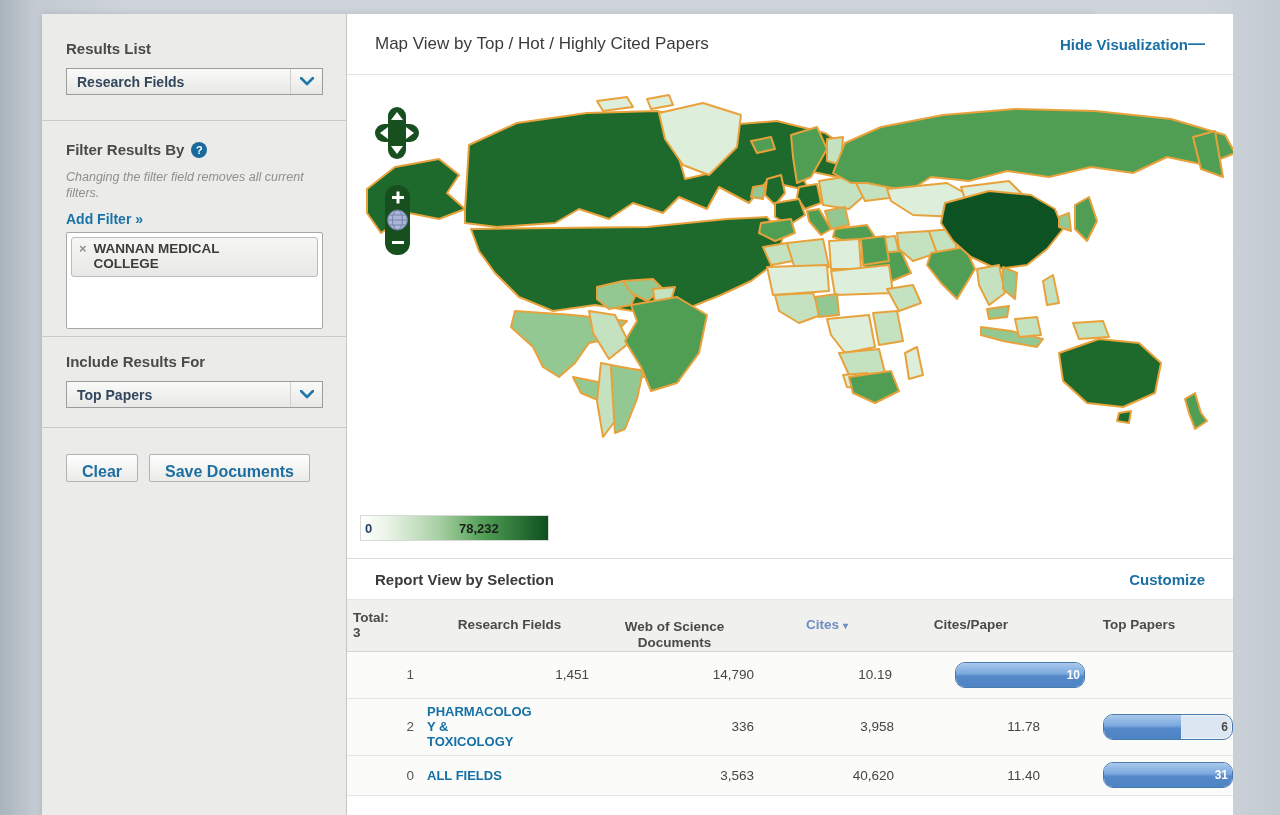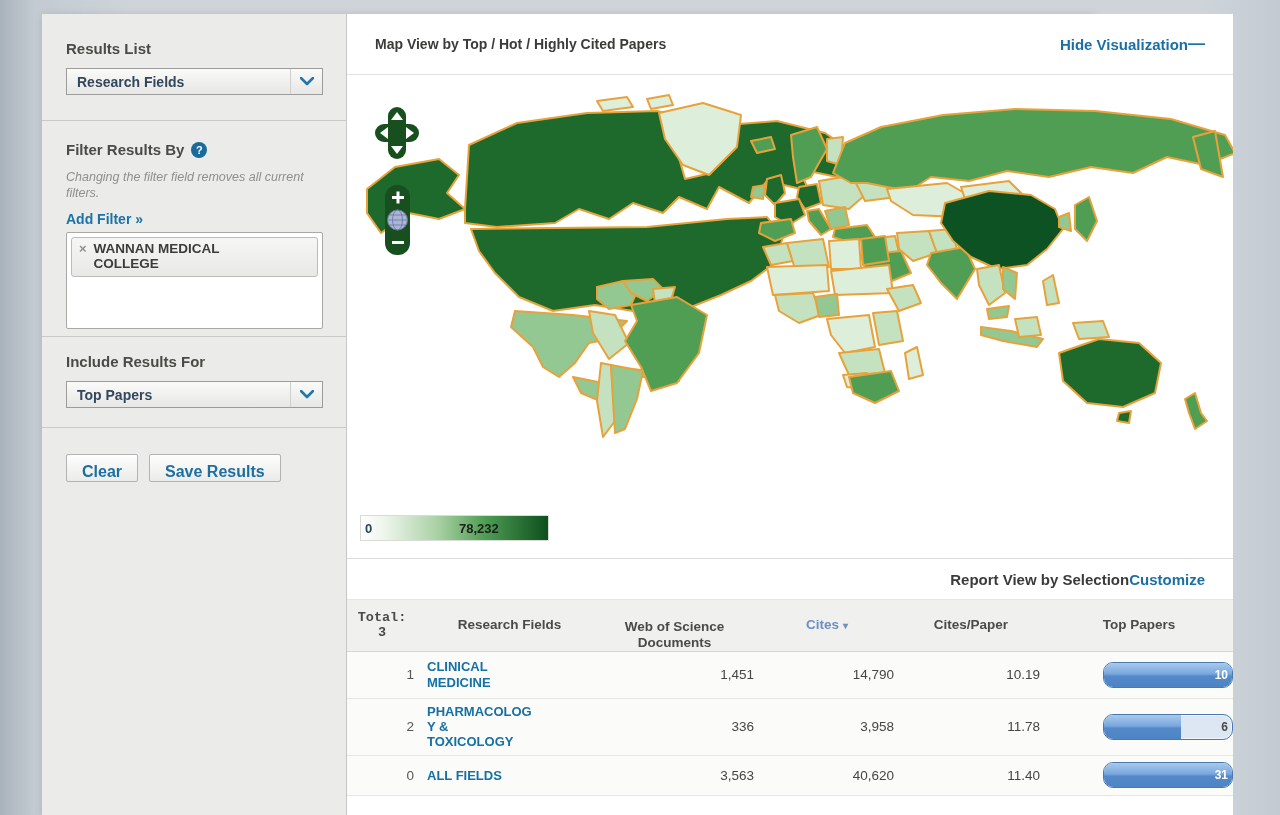--- a/index.html
+++ b/index.html
@@ -41,41 +41,41 @@
   .chip-x { color:#90908e; font-weight:bold; font-size:13px; line-height:1.2; cursor:pointer; }
   .chip-label { color:#3c3c3a; font-weight:bold; font-size:13.5px; line-height:1.15; width:175px; }
   .btn-row { display:flex; gap:11px; }
   .btn {
     height:28px; background:linear-gradient(#fefefe,#ebebe9); border:1px solid #b3b3b1; border-radius:2px;
     color:#1c6fa0; font-weight:bold; font-size:16px; padding:8px 15px; font-family:inherit; cursor:pointer;
   }
   
   .main { flex:1; position:relative; background:#fff; }
   .map-header { height:61px; border-bottom:1px solid #e2e2e0; display:flex; align-items:center; justify-content:space-between; padding:0 28px; }
-  .map-title { font-size:14px; font-weight:bold; color:#3b3b39; }
+  .map-title { font-size:17px; font-weight:normal; color:#3b3b39; }
   .hide-link { font-size:15px; font-weight:bold; color:#1a6fa4; display:flex; align-items:center; cursor:pointer; }
   .hide-dash { font-size:17px; font-weight:bold; }
   .map-region { position:relative; height:483px; overflow:hidden; }
   svg.world { position:absolute; left:0; top:6px; width:898px; height:445px; }
   svg.world path { stroke:#e8a23b; stroke-width:2; stroke-linejoin:round; cursor:pointer; } .c-pale { fill:#ddeeda; } .c-light { fill:#c5e2c0; }
   .c-lmed { fill:#94c892; } .c-med { fill:#4f9e54; } .c-dark { fill:#1d6a2c; } .c-darkest { fill:#0d5222; }
   .c-sea { fill:#ffffff; }
   .map-controls { position:absolute; left:28px; top:32px; }
   .legend { position:absolute; left:13px; top:440px; width:189px; height:26px;
     background:linear-gradient(to right,#ffffff 0%,#eaf4e8 14%,#a7cfa2 42%,#4f9e54 66%,#0d4f1e 100%);
     border:1px solid #dadad8; }
   .legend-min { position:absolute; left:4px; top:5px; font-size:13px; font-weight:bold; color:#27425e; }
   .legend-max { position:absolute; left:98px; top:5px; font-size:13px; font-weight:bold; color:#1e1e1c; }
-  .report-header { height:42px; border-top:1px solid #dcdcda; border-bottom:1px solid #e6e6e4; display:flex; align-items:center; justify-content:flex-end; padding:0 28px; }
+  .report-header { height:42px; border-top:1px solid #dcdcda; border-bottom:1px solid #e6e6e4; display:flex; align-items:center; justify-content:space-between; padding:0 28px; }
   .report-title { font-size:15px; font-weight:bold; color:#3b3b39; }
   .customize-link { font-size:15px; font-weight:bold; color:#1a6fa4; cursor:pointer; }
   .grid { display:grid; grid-template-columns:80px 165px 165px 140px 148px auto; align-items:center; }
   .table-header { background:#f0f0ee; border-bottom:1px solid #d5d5d3; min-height:45px; }
   .th { font-size:13.5px; font-weight:bold; color:#4a4a48; text-align:center; line-height:1.18; }
-  .th-total { text-align:center; width:58px; margin-left:6px;font-family:Liberation Mono, monospace; }
+  .th-total { text-align:left; width:58px; margin-left:6px; }
   .th-docs { width:120px; justify-self:center;margin-top:19px; }
   .th-cites { color:#6d8fc4; cursor:pointer; }
   .sort-arrow { font-size:10px; }
   .row { border-bottom:1px solid #e6e6e4; background:#fbfbf9; }
   .r1 { height:47px; } .r2 { height:57px; } .r3 { height:40px; }
   .cell-rank { text-align:right; padding-right:13px; font-size:13.5px; color:#555553; }
   .field-link { color:#1470a6; font-weight:bold; font-size:13px; line-height:1.18; display:inline-block; width:106px; overflow-wrap:break-word; text-decoration:none; cursor:pointer; }
   .cell-num { text-align:right; font-size:13.5px; color:#454543; padding-right:3px; }
   .cell-cpp { padding-right:5px; }
   .tp-bar { width:130px; height:26px; border:1px solid #4a79ae; border-radius:10px; background:#dde7f3; position:relative; margin-left:58px; overflow:hidden; box-shadow:inset 0 0 0 1px #f2f6fb; }
@@ -126,21 +126,21 @@
           <svg width="14" height="9" viewBox="0 0 14 9">
               <path d="M1 1 L7 7 L13 1" fill="none" stroke="#2277aa" stroke-width="2.6" stroke-linecap="round" stroke-linejoin="round"></path>
             </svg>
         </span>
       </div>
     </div>
 
     <div class="side-section sec4">
       <div class="btn-row">
         <button class="btn">Clear</button>
-        <button class="btn">Save Results</button>
+        <button class="btn">Save Documents</button>
       </div>
     </div>
   </div>
 
   <div class="main">
 
     <div class="map-header">
       <span class="map-title">Map View by Top / Hot / Highly Cited Papers</span>
       <span class="hide-link">
         <span>Hide Visualization</span>
@@ -274,21 +274,20 @@
       <div class="th th-cites">
         <span>Cites</span>
         <span class="sort-arrow">▾</span>
       </div>
       <div class="th">Cites/Paper</div>
       <div class="th">Top Papers</div>
     </div>
 
     <div class="grid row r1">
       <div class="cell-rank">1</div>
-      <div><a class="field-link">CLINICAL MEDICINE</a></div>
       <div class="cell-num">1,451</div>
       <div class="cell-num">14,790</div>
       <div class="cell-num cell-cpp">10.19</div>
       <div>
           <div class="tp-bar">
             <div class="bar-fill" style="width: 100%;"></div>
             <span class="bar-num">10</span>
           </div>
         </div>
     </div>

